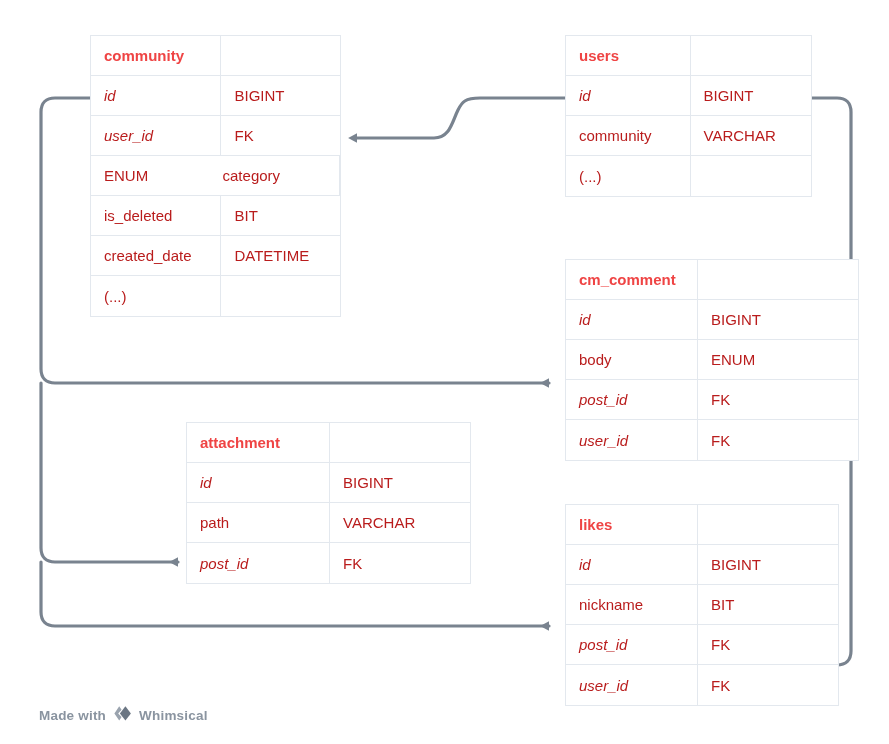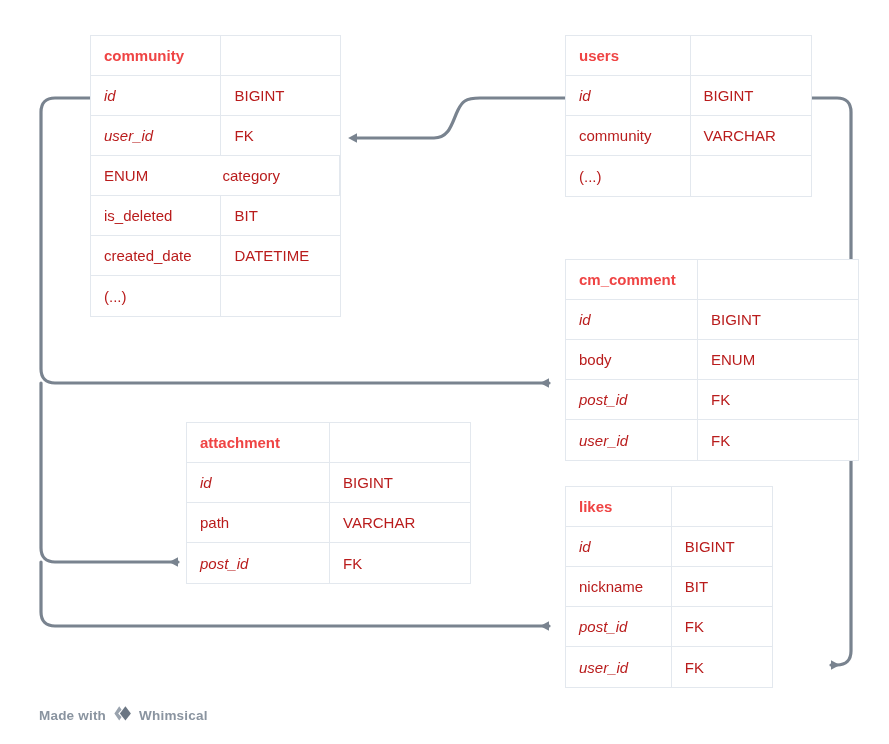--- a/index.html
+++ b/index.html
@@ -53,21 +53,21 @@
   #tbl-users .cell.type{width:121px;}
 
   #tbl-cmcomment{left:565px;top:242px;width:294px;margin-top:17px;}
   #tbl-cmcomment .cell.name{width:132px;}
   #tbl-cmcomment .cell.type{width:125px;}
 
   #tbl-attachment{left:186px;top:422px;width:285px;}
   #tbl-attachment .cell.name{width:143px;}
   #tbl-attachment .cell.type{width:117px;}
 
-  #tbl-likes{left:565px;top:486px;width:208px;}
+  #tbl-likes{left:565px;top:504px;width:274px;}
   #tbl-likes .cell.name{width:132px;}
   #tbl-likes .cell.type{width:125px;}
 
   #watermark{
     position:absolute;
     left:39px;top:705px;
     display:flex;align-items:center;gap:7px;
     color:#8a94a0;
     font-size:13.5px;
     font-weight:bold;

